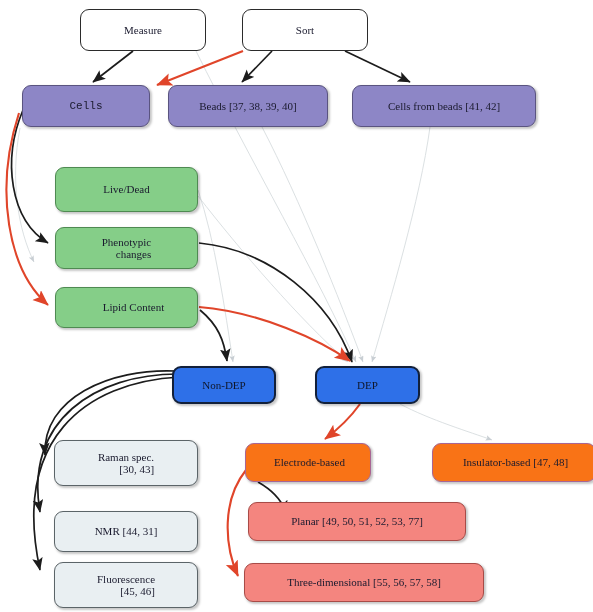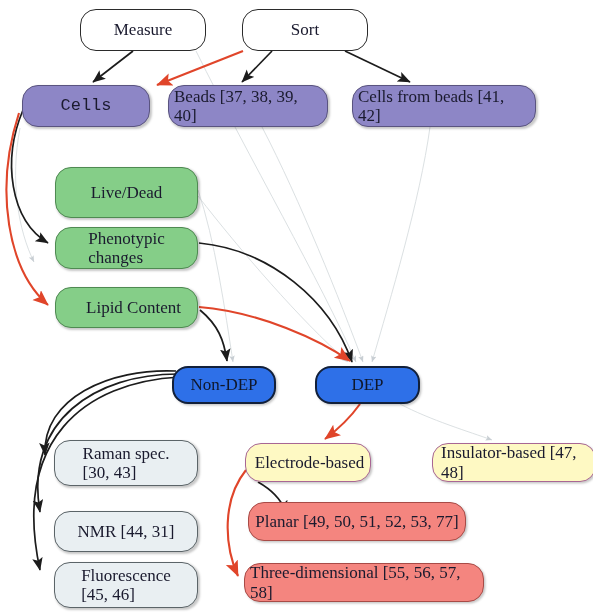--- a/index.html
+++ b/index.html
@@ -25,26 +25,26 @@
     width: 593px;
     height: 612px;
     pointer-events: none;
   }
   .node {
     position: absolute;
     box-sizing: border-box;
     display: flex;
     align-items: center;
     justify-content: center;
-    text-align: left;
-    border-radius: 16px;
+    text-align: right;
+    border-radius: 9px;
     border: 1.2px solid #3a3a3a;
     color: #1a1a2e;
     line-height: 1.12;
-    font-size: 17px;
+    font-size: 11px;
     padding: 2px 5px;
     z-index: 5;
     box-shadow: 1.5px 1.5px 2.2px rgba(0,0,0,0.22);
   }
   .node span { display: block; }
   .n-white {
     background: #ffffff;
     border-color: #2b2b2b;
     box-shadow: none;
   }
@@ -60,21 +60,21 @@
     background: #2e70e8;
     border-color: #12203a;
     border-width: 2px;
     color: #0f172a;
   }
   .n-gray {
     background: #e9eff2;
     border-color: #5b6468;
   }
   .n-pink {
-    background: #fef9c3;
+    background: #f97316;
     border-color: #a86694;
     padding-left: 8px;
   }
   .n-salmon {
     background: #f4857f;
     border-color: #a84b47;
   }
 </style>
 </head>
 <body>
@@ -145,21 +145,21 @@
       <div class="node n-purple" style="left: 168px; top: 85px; width: 160px; height: 42px;">
         <div>
           <span>Beads [37, 38, 39, 40]</span>
         </div>
       </div>
       <div class="node n-purple" style="left: 352px; top: 85px; width: 184px; height: 42px;">
         <div>
           <span>Cells from beads [41, 42]</span>
         </div>
       </div>
-      <div class="node n-green" style="left: 55px; top: 167px; width: 143px; height: 51px;">
+      <div class="node n-green" style="left: 55px; top: 167px; width: 143px; height: 45px;">
         <div>
           <span>Live/Dead</span>
         </div>
       </div>
       <div class="node n-green" style="left: 55px; top: 227px; width: 143px; height: 42px;">
         <div>
           <span>Phenotypic</span>
           <span>changes</span>
         </div>
       </div>

